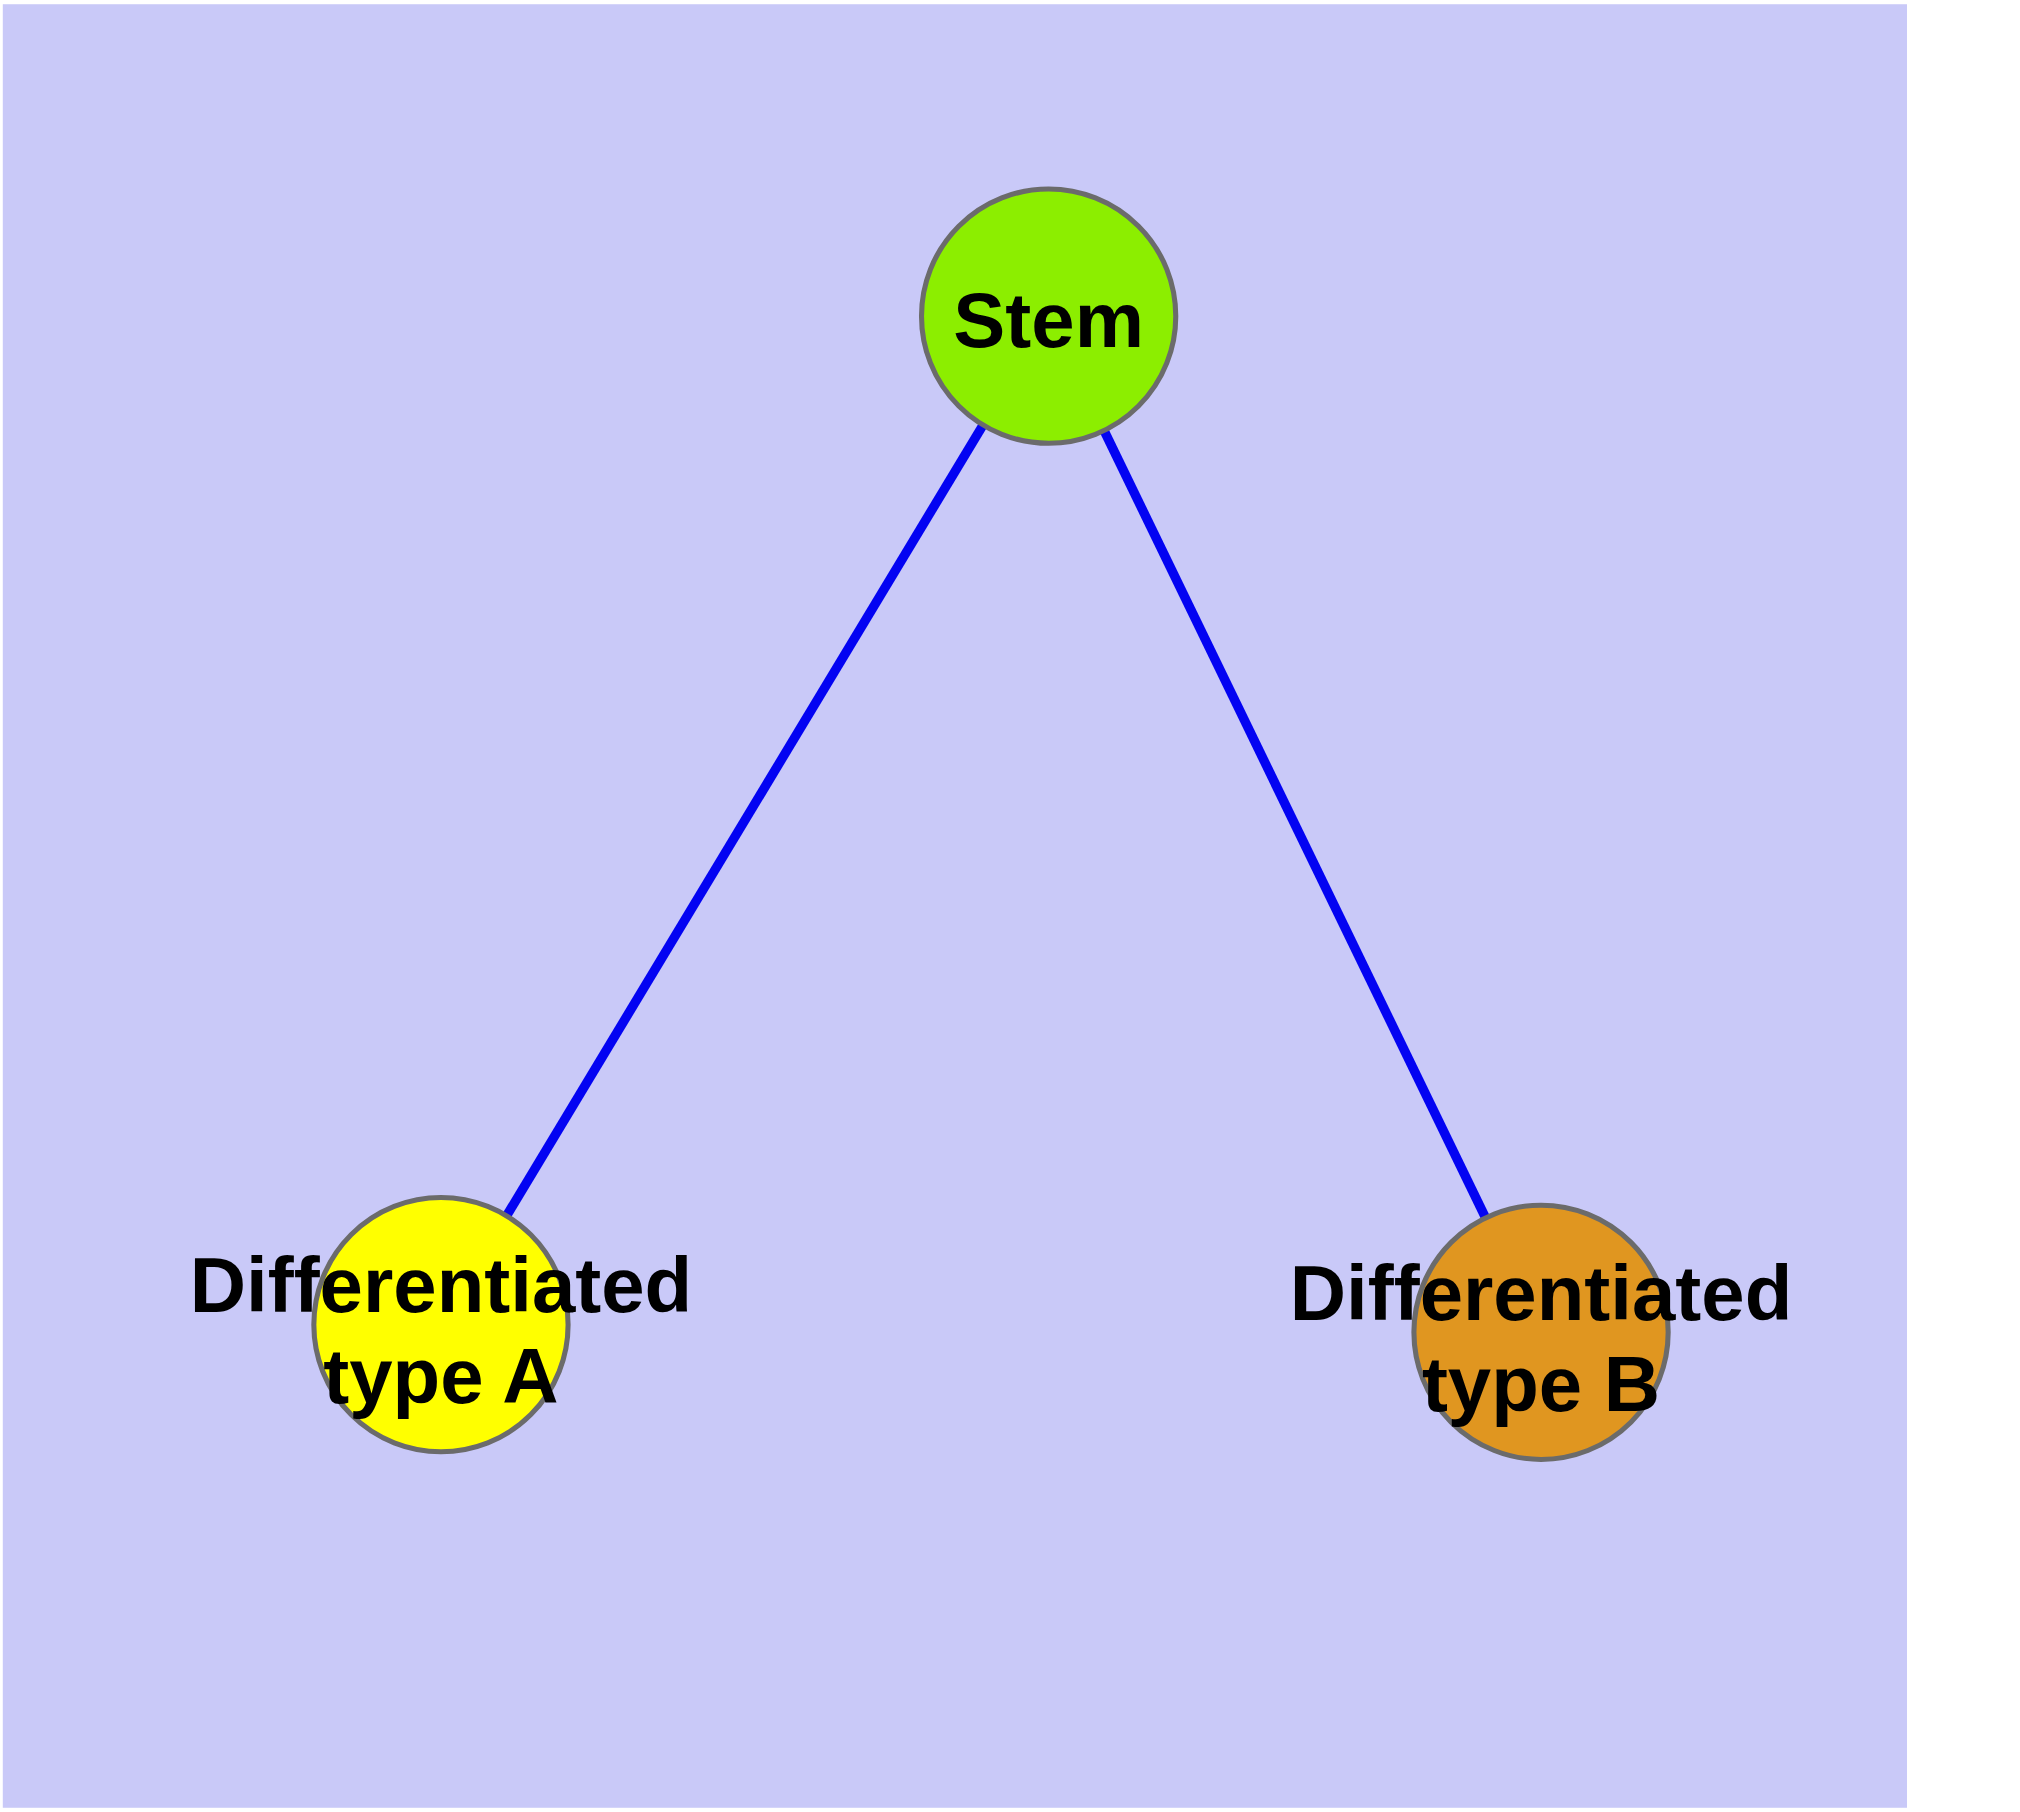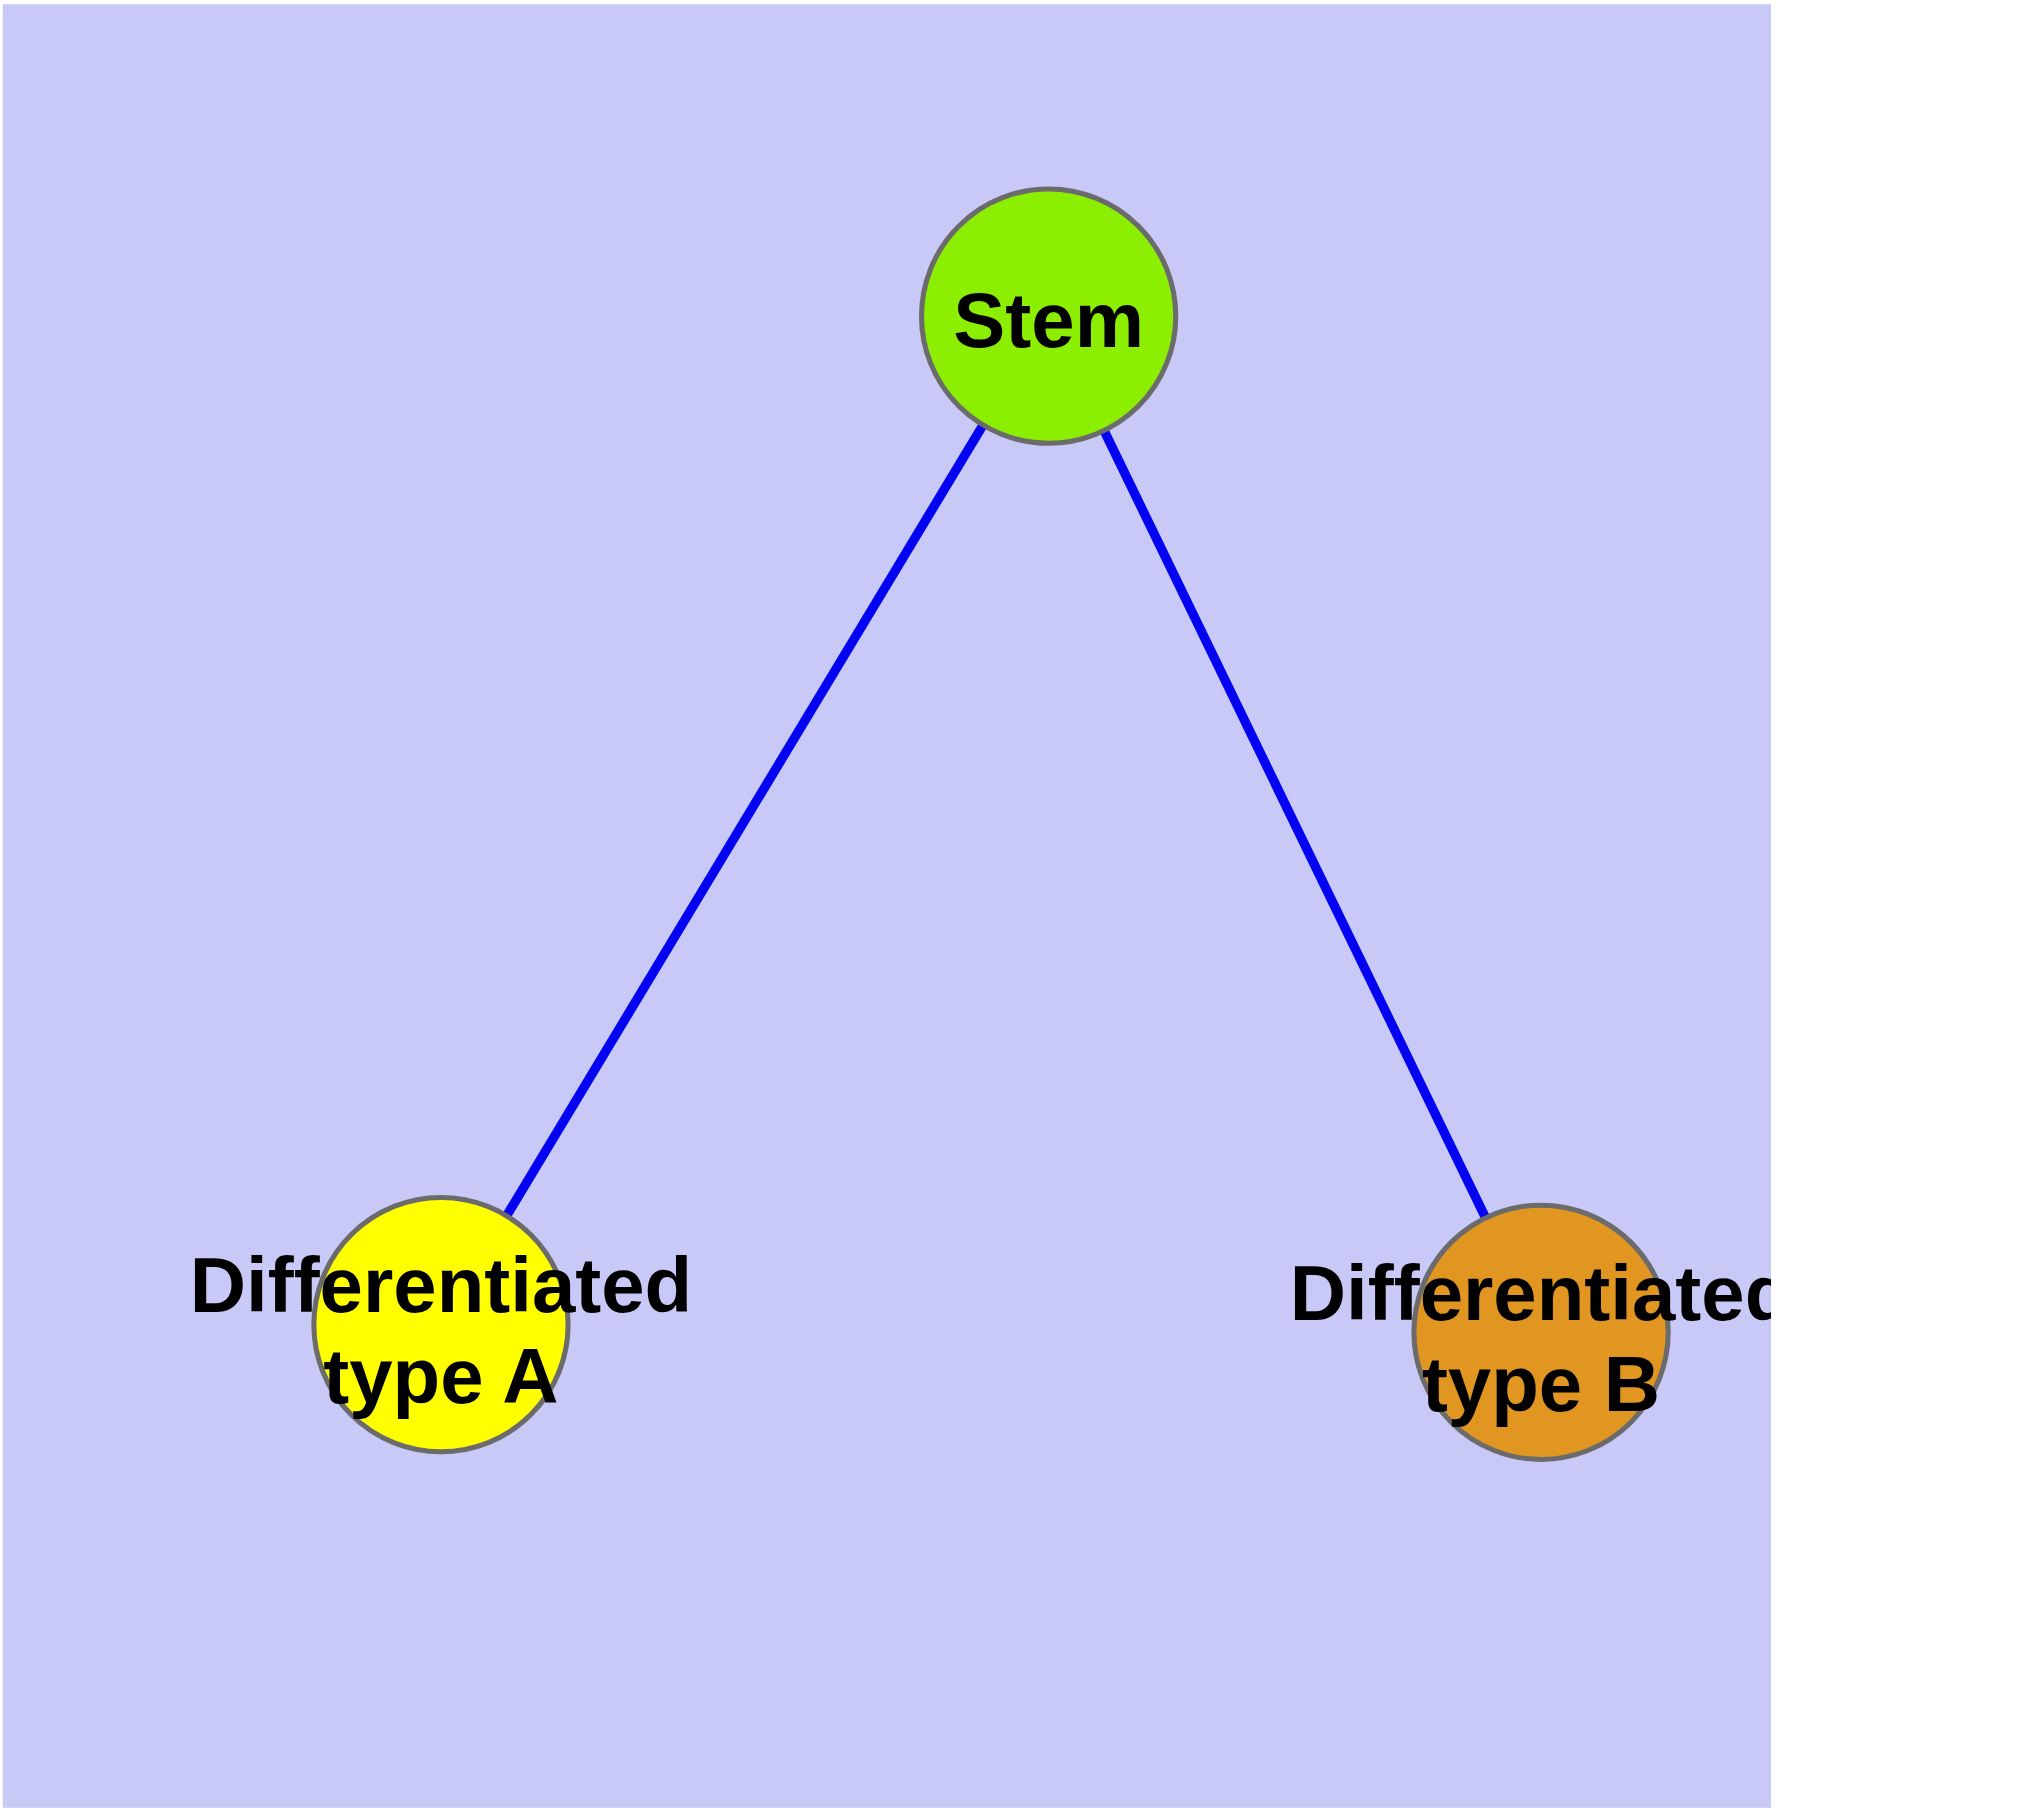--- a/index.html
+++ b/index.html
@@ -2,21 +2,21 @@
 <html style="font-size:13.6px"><head>
 <meta charset="utf-8">
 <style>
   html, body {
     margin: 0;
     padding: 0;
     background: #ffffff;
   }
   .stage {
     position: relative;
-    width: 1771px;
+    width: 1907px;
     height: 1812px;
     background: #ffffff;
     overflow: hidden;
   }
   svg { display: block; }
   .edge  { stroke-width: 11; stroke-linecap: butt; }
   .node  { stroke-width: 6; }
   .label {
     font-family: "Liberation Sans", "DejaVu Sans", sans-serif;
     font-weight: bold;

